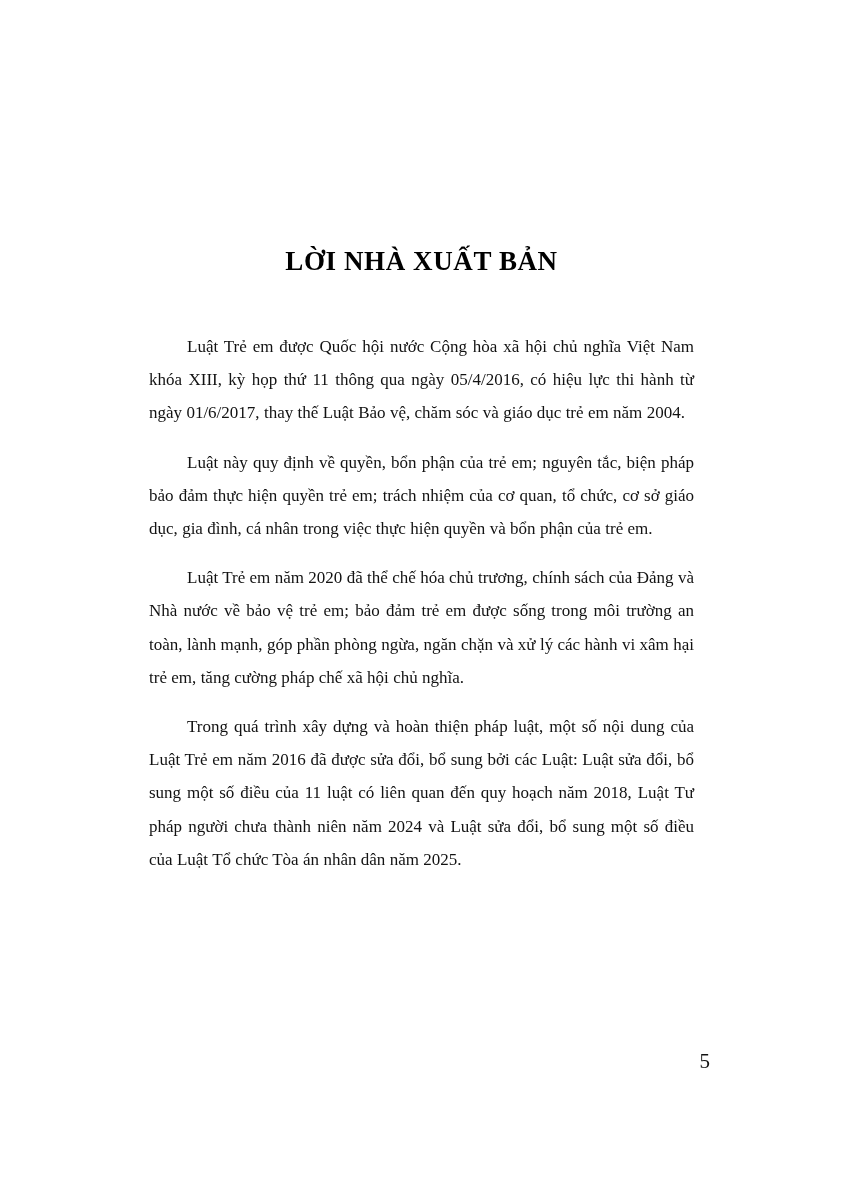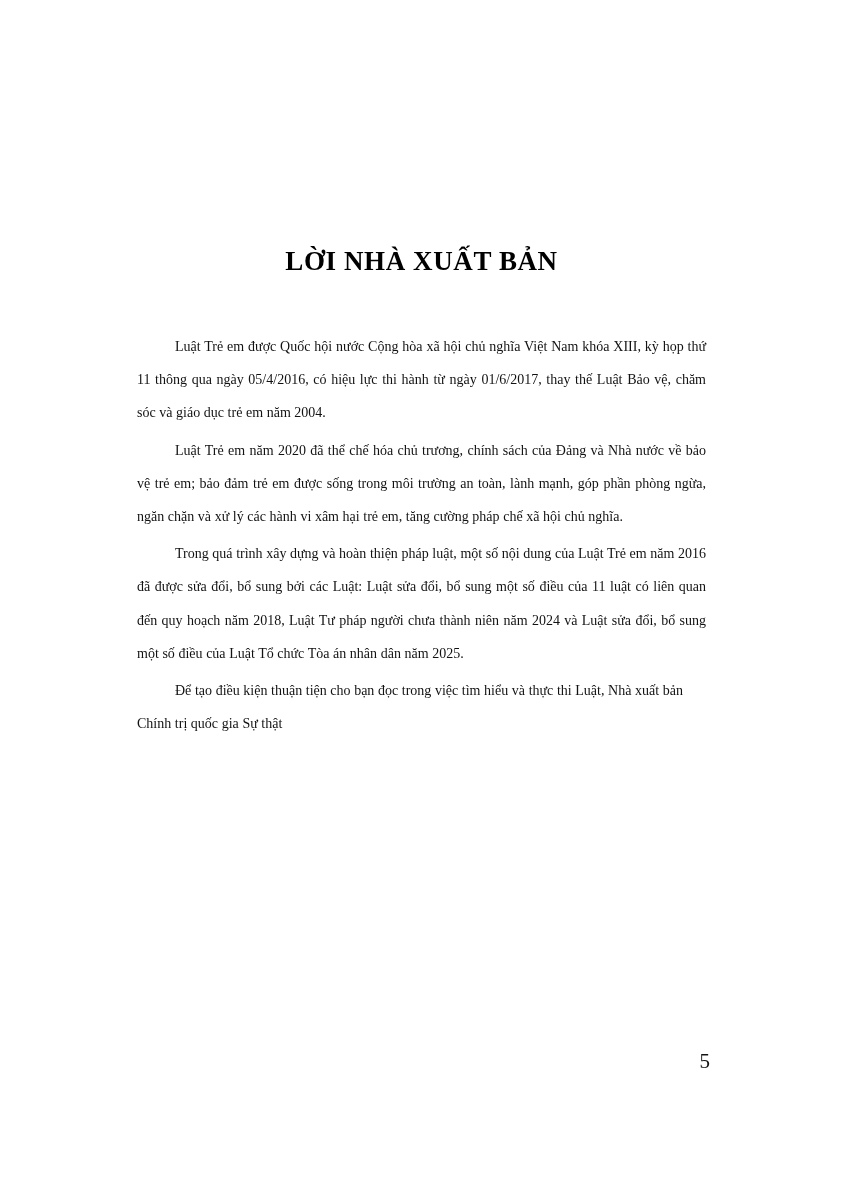--- a/index.html
+++ b/index.html
@@ -33,22 +33,22 @@
     margin: 0;
     padding-top: 244px;
     color: #000000;
     line-height: 34px;
     white-space: nowrap;
   }
   .body-text {
     margin-top: 52px;
   }
   .para {
-    margin: 4px;
-    font-size: 14px;
+    margin: 16px;
+    font-size: 17px;
     line-height: 33.2px;
     text-align: justify;
     text-justify: inter-word;
     text-indent: 38px;
     color: #121212;
     hyphens: none;
     word-spacing: 0.1px;
     font-family: Liberation Serif, serif;
   }
   .para.last {
@@ -69,22 +69,22 @@
 <body>
 
 <div class="page">
 
   <div class="content">
 
     <h1 class="page-title">LỜI NHÀ XUẤT BẢN</h1>
 
     <div class="body-text">
       <p class="para">Luật Trẻ em được Quốc hội nước Cộng hòa xã hội chủ nghĩa Việt Nam khóa XIII, kỳ họp thứ 11 thông qua ngày 05/4/2016, có hiệu lực thi hành từ ngày 01/6/2017, thay thế Luật Bảo vệ, chăm sóc và giáo dục trẻ em năm 2004.</p>
+      <p class="para">Luật này quy định về quyền, bổn phận của trẻ em; nguyên tắc, biện pháp bảo đảm thực hiện quyền trẻ em; trách nhiệm của cơ quan, tổ chức, cơ sở giáo dục, gia đình, cá nhân trong việc thực hiện quyền và bổn phận của trẻ em.</p>
       <p class="para">Luật Trẻ em năm 2020 đã thể chế hóa chủ trương, chính sách của Đảng và Nhà nước về bảo vệ trẻ em; bảo đảm trẻ em được sống trong môi trường an toàn, lành mạnh, góp phần phòng ngừa, ngăn chặn và xử lý các hành vi xâm hại trẻ em, tăng cường pháp chế xã hội chủ nghĩa.</p>
       <p class="para">Trong quá trình xây dựng và hoàn thiện pháp luật, một số nội dung của Luật Trẻ em năm 2016 đã được sửa đổi, bổ sung bởi các Luật: Luật sửa đổi, bổ sung một số điều của 11 luật có liên quan đến quy hoạch năm 2018, Luật Tư pháp người chưa thành niên năm 2024 và Luật sửa đổi, bổ sung một số điều của Luật Tổ chức Tòa án nhân dân năm 2025.</p>
-      <p class="para last">Để tạo điều kiện thuận tiện cho bạn đọc trong việc tìm hiểu và thực thi Luật, Nhà xuất bản Chính trị quốc gia Sự thật</p>
     </div>
 
   </div>
 
   <div class="page-number">5</div>
 
 </div>
 
 </body></html>

